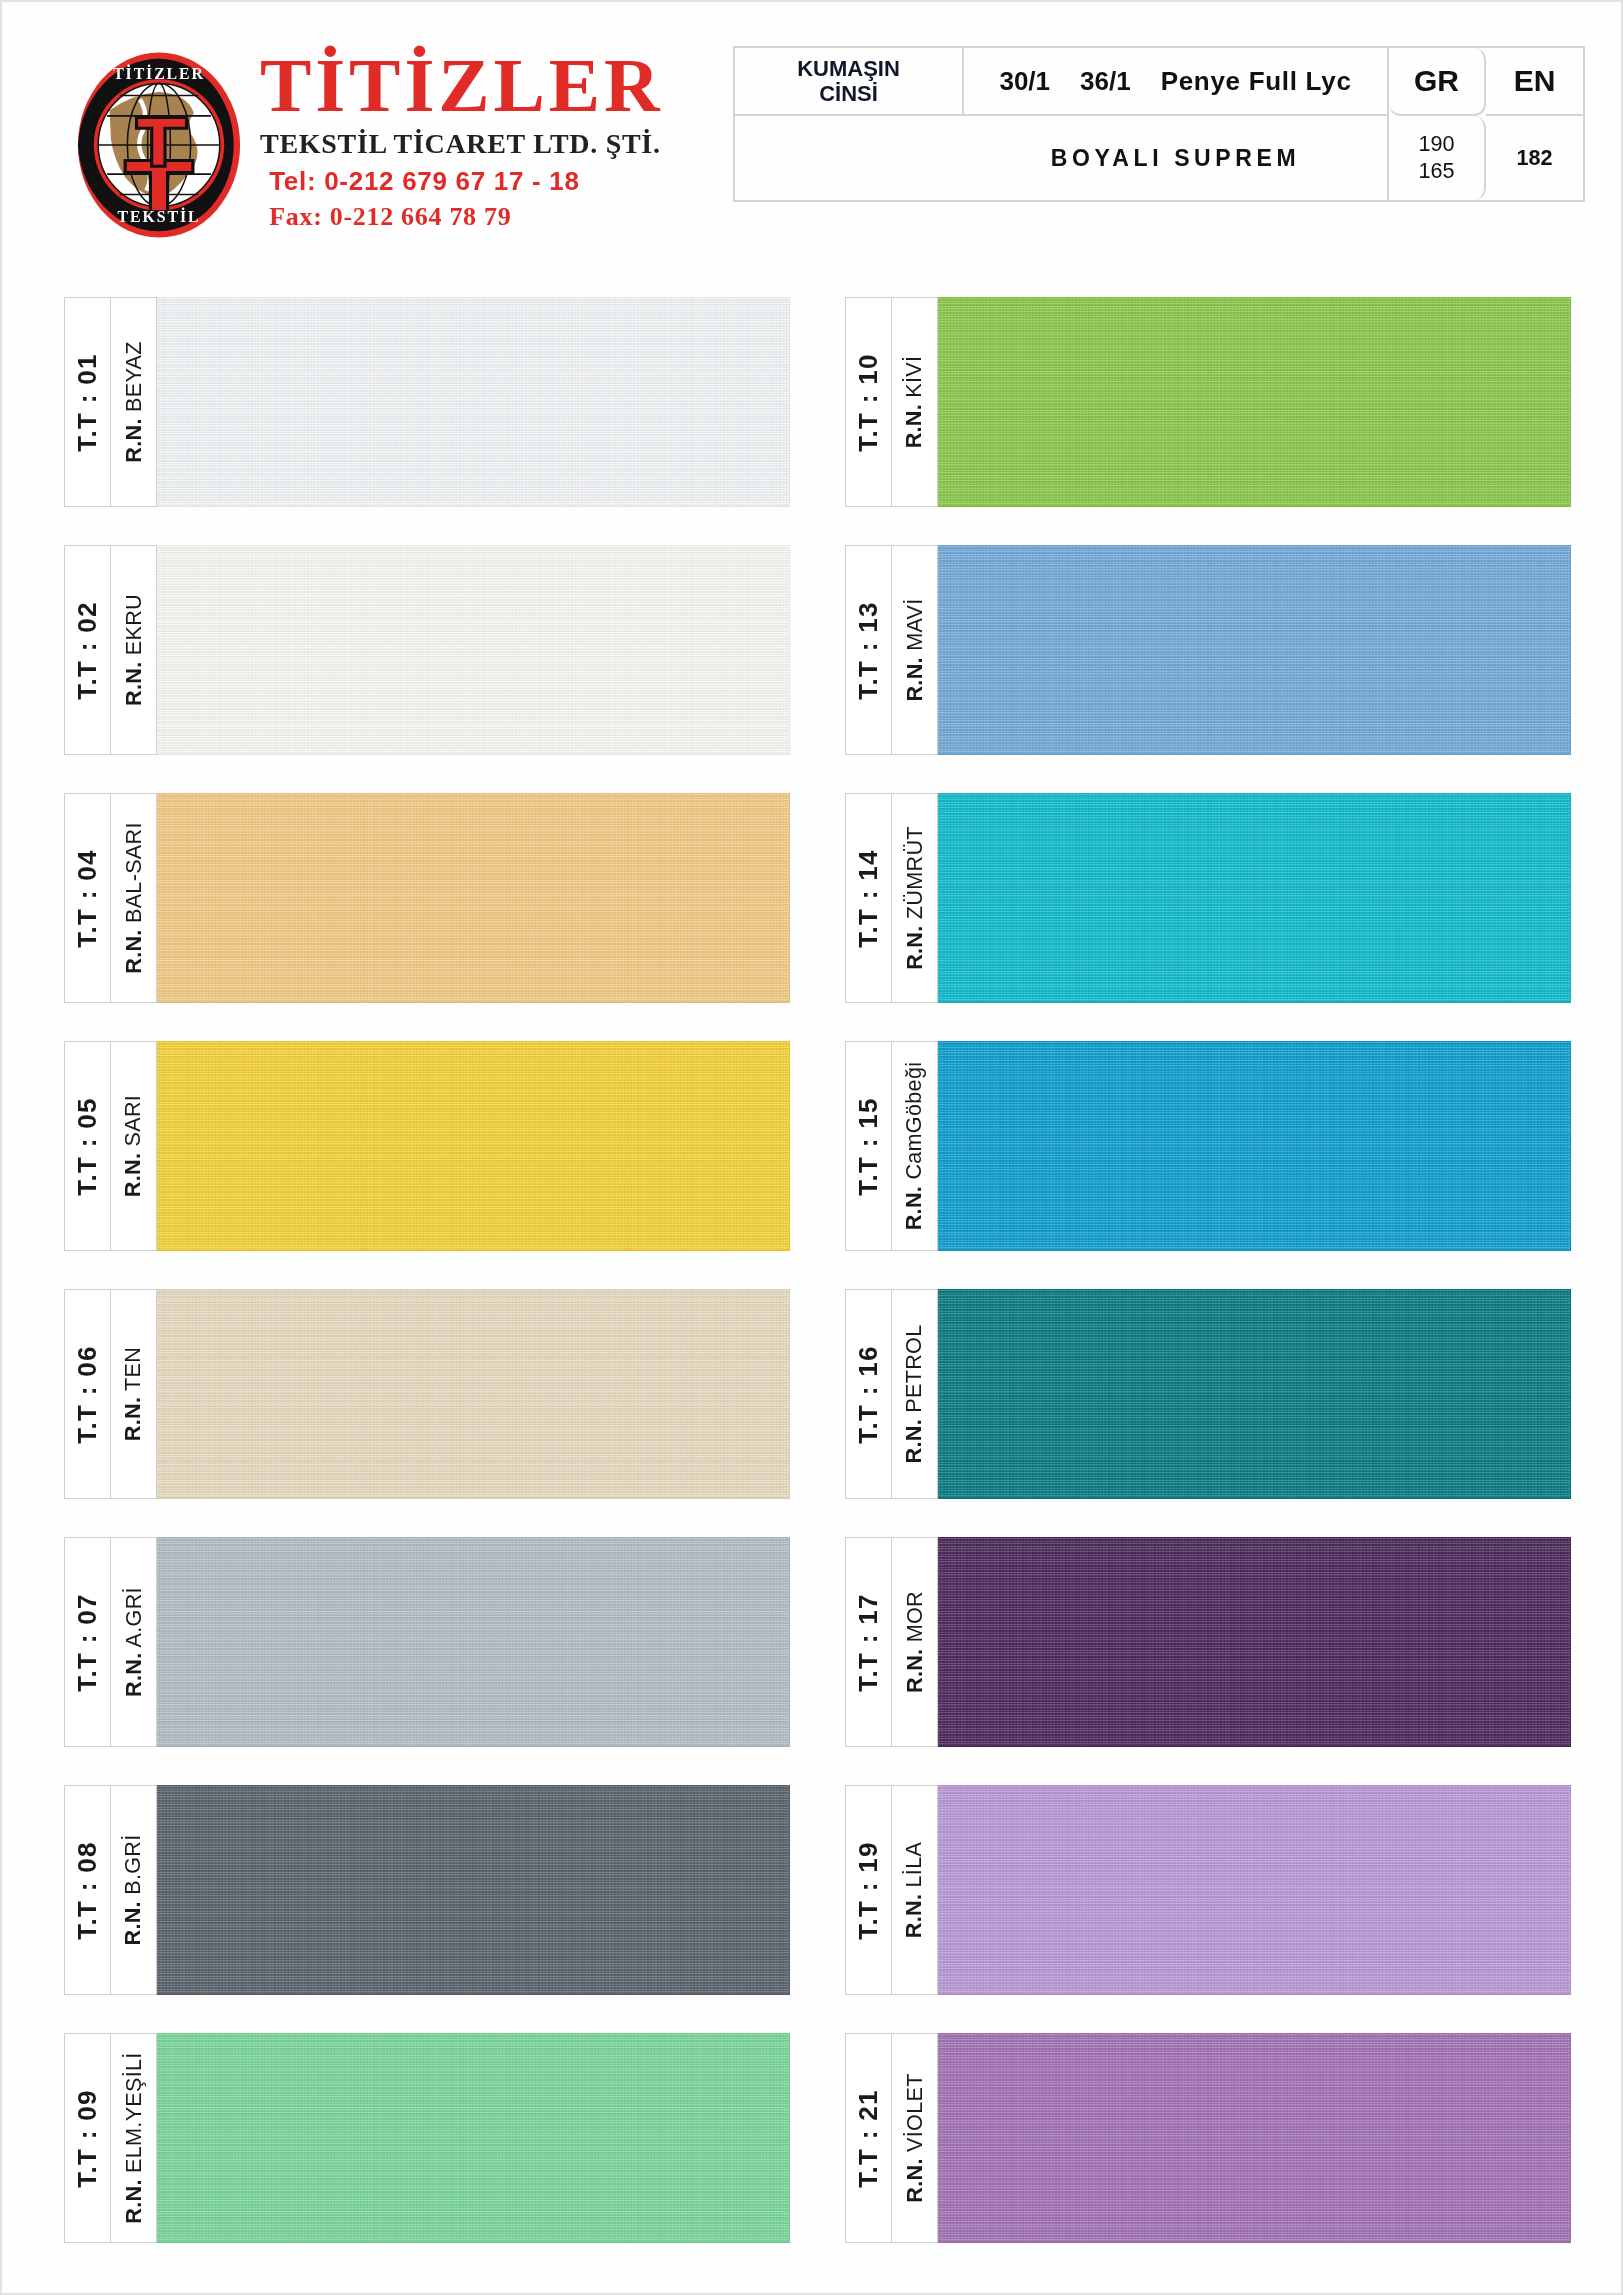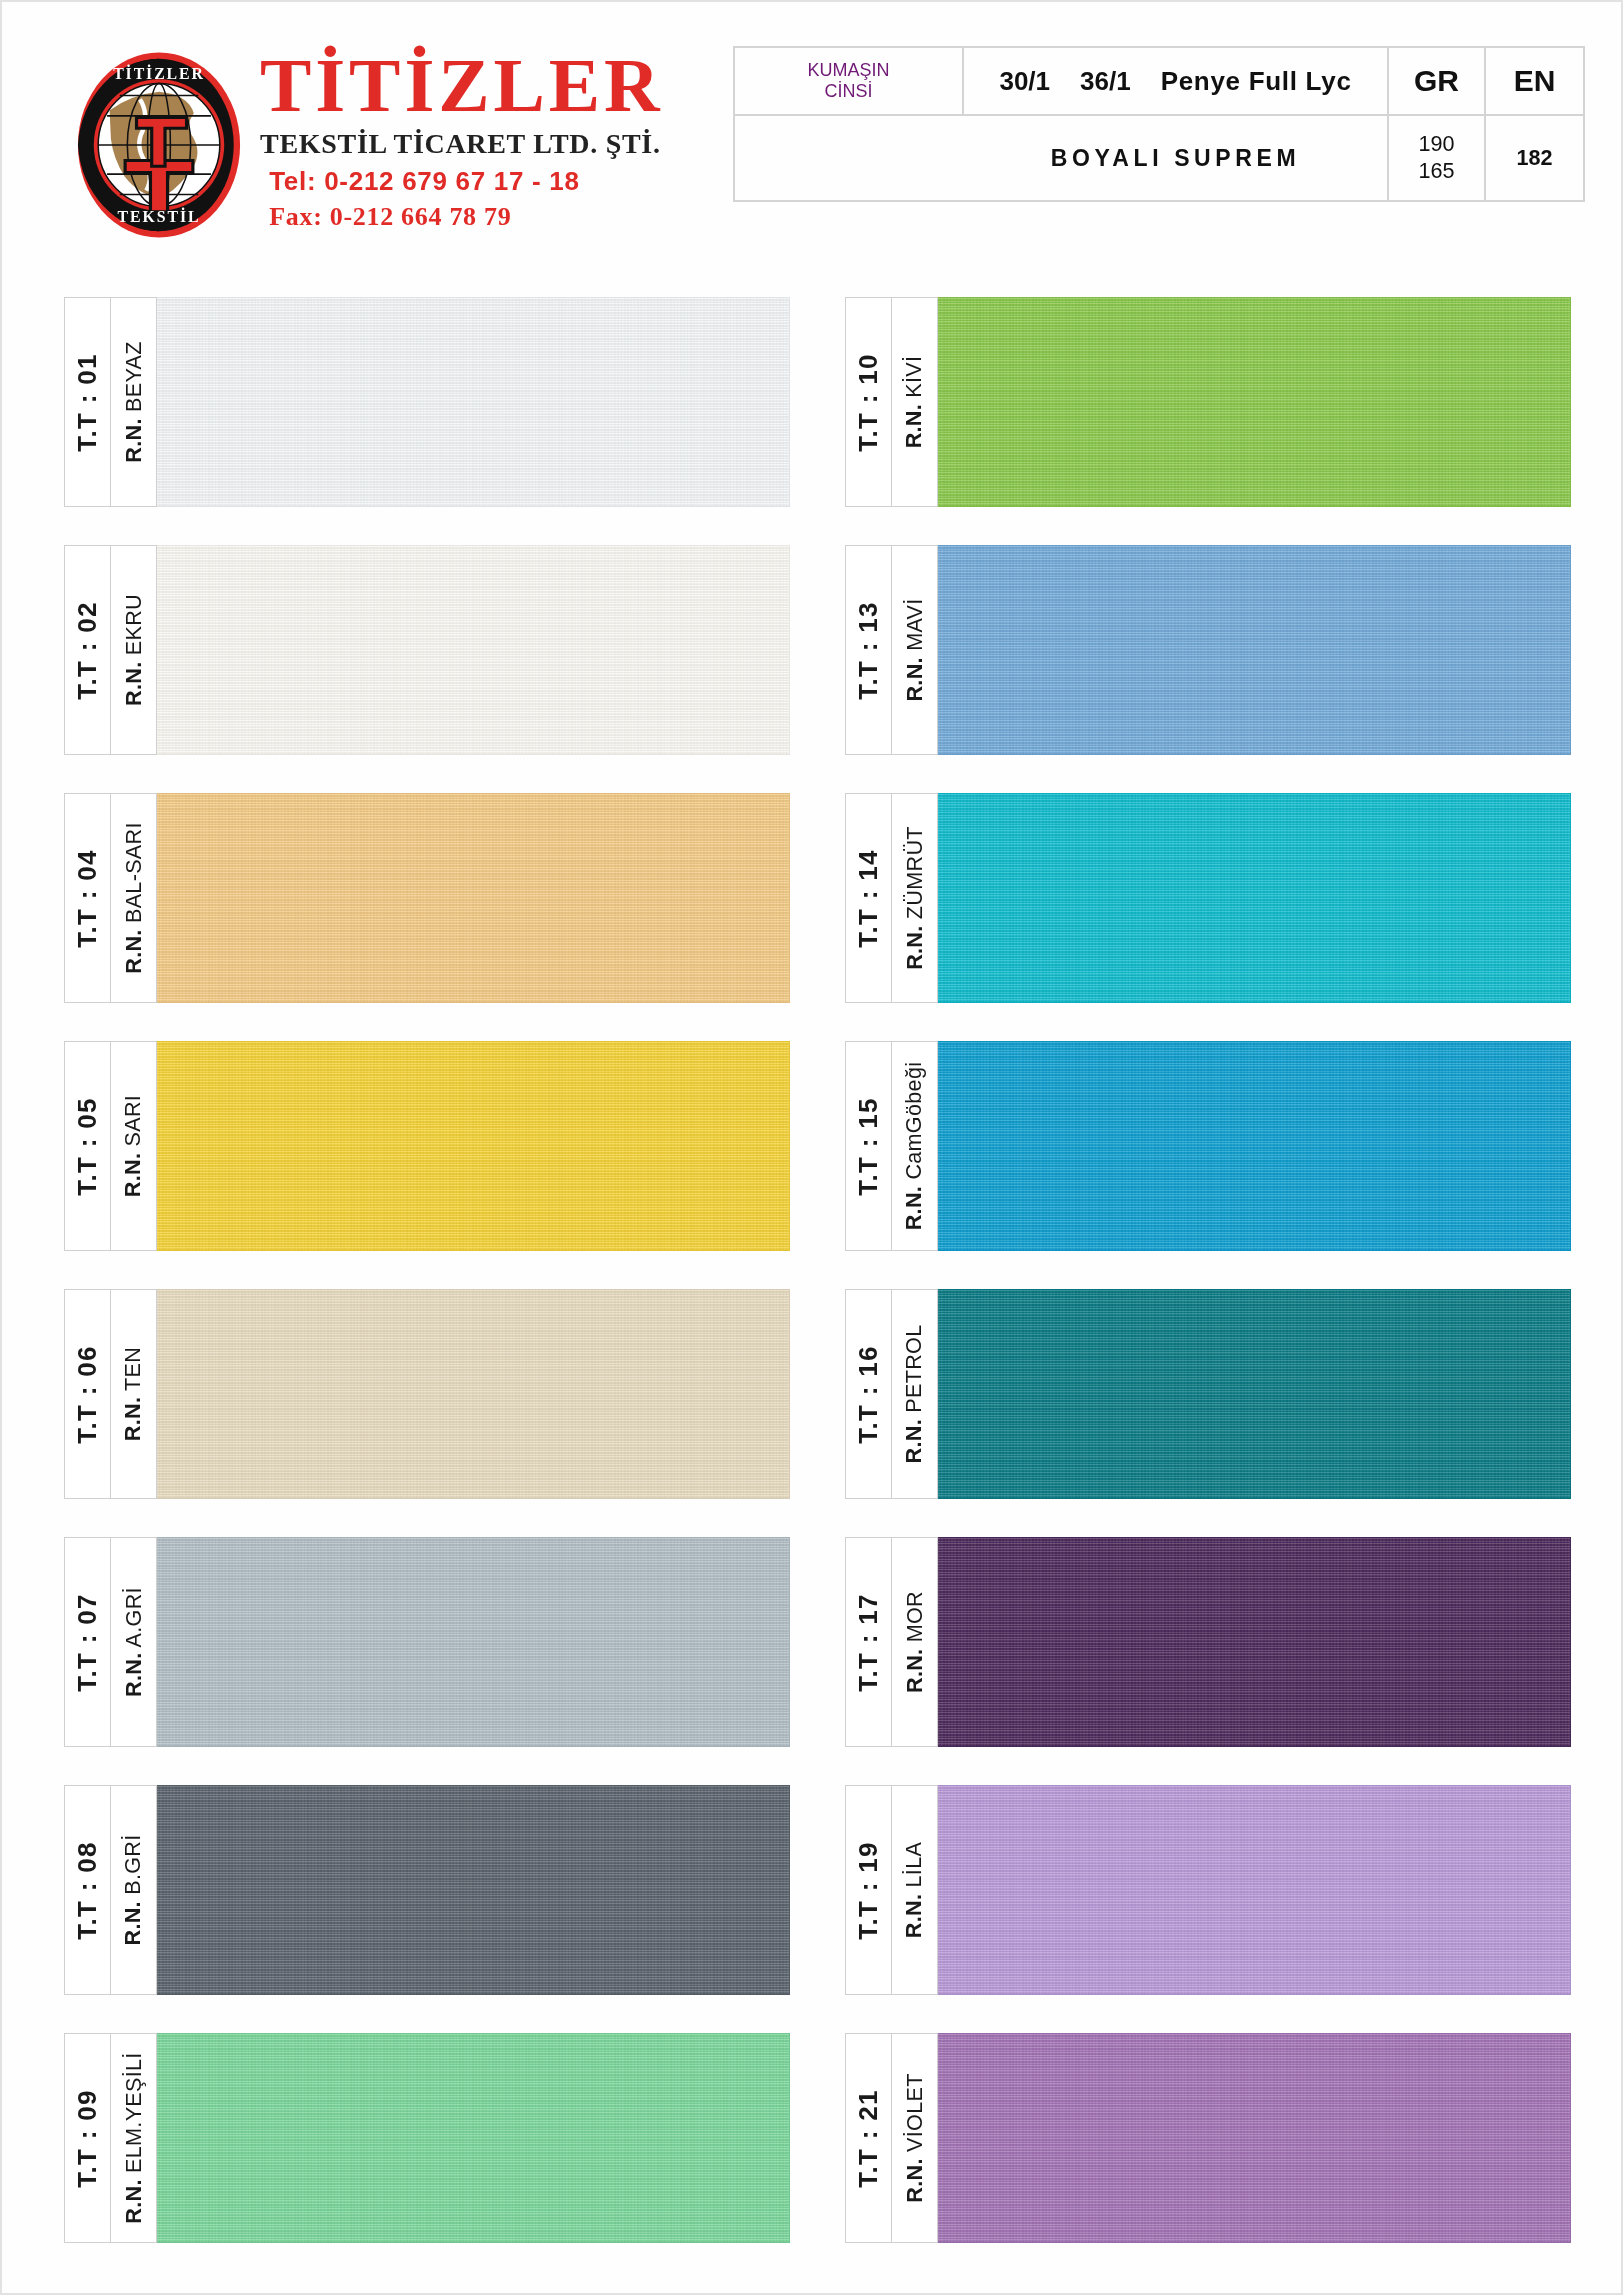--- a/index.html
+++ b/index.html
@@ -65,24 +65,24 @@
   .spec-cell{
     border-right:2px solid #d4d4d4;
     box-sizing:border-box;
     display:flex;align-items:center;justify-content:center;
     text-align:center;
   }
   .spec-row.r1 .spec-cell{border-bottom:2px solid #d4d4d4;}
   .spec-cell:last-child{border-right:none;}
   .c-kumas{flex:0 0 229px;}
   .c-desc{flex:1;}
-  .c-gr{flex:0 0 97px;}
+  .c-gr{flex:0 0 97px;border-radius:12px;}
   .c-en{flex:0 0 97px;}
   .kumas-label{
-    font-size:18px;font-weight:400;color:#701a75;line-height:1.15;
+    font-size:22px;font-weight:700;color:#0f172a;line-height:1.15;
   }
   .desc-head{
     font-size:26px;font-weight:700;color:#111;letter-spacing:0.7px;
     display:flex;gap:30px;align-items:baseline;
   }
   .desc-head .yarn{letter-spacing:0px;}
   .gr-head,.en-head{font-size:30px;font-weight:700;color:#111;}
   .boyali{
     font-size:23px;font-weight:700;color:#111;letter-spacing:4.6px;
   }

